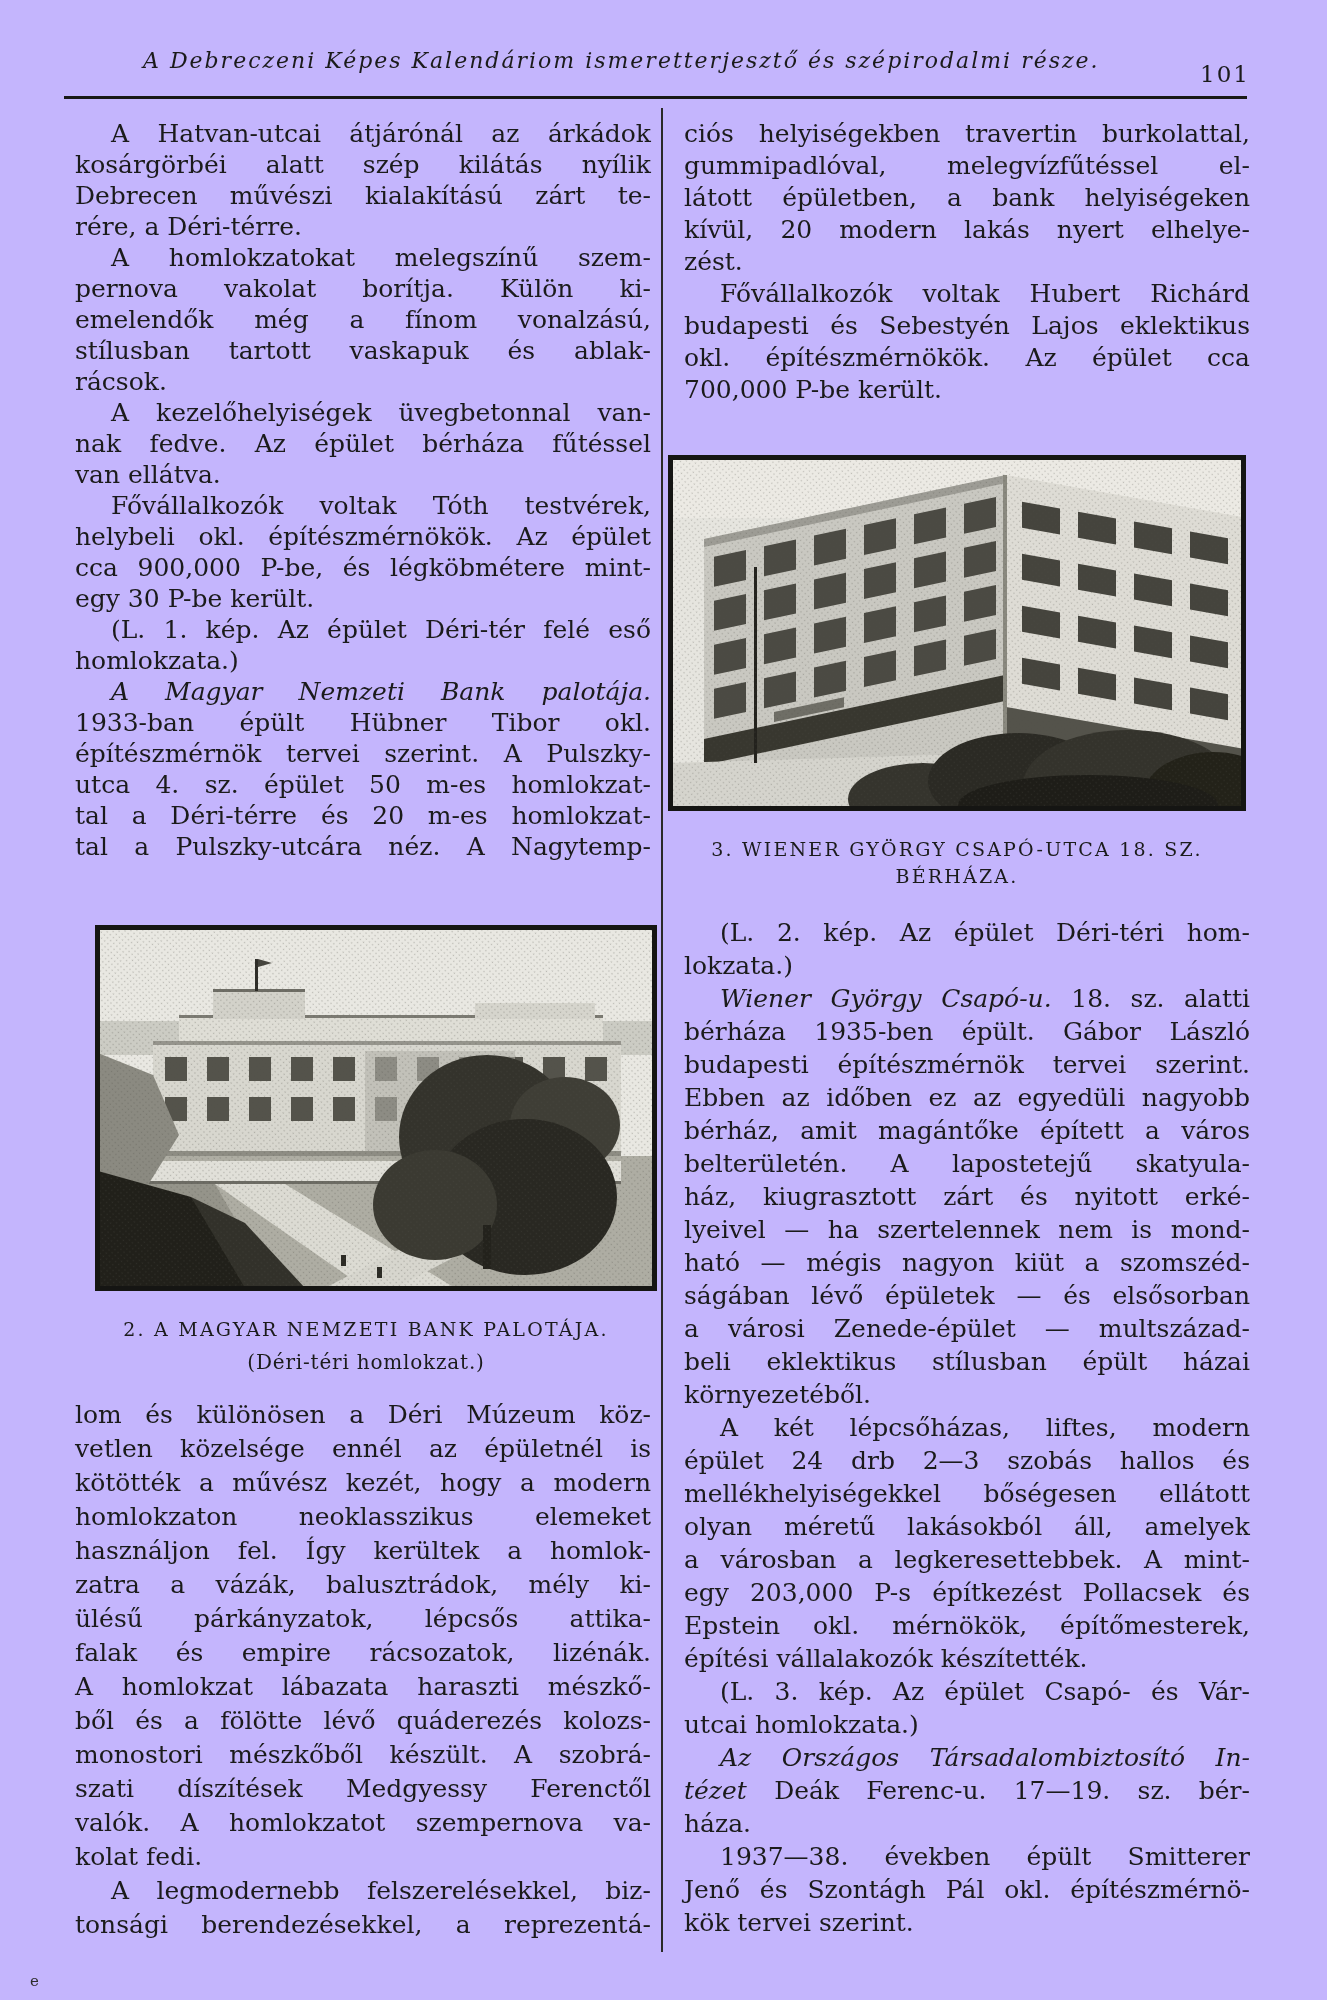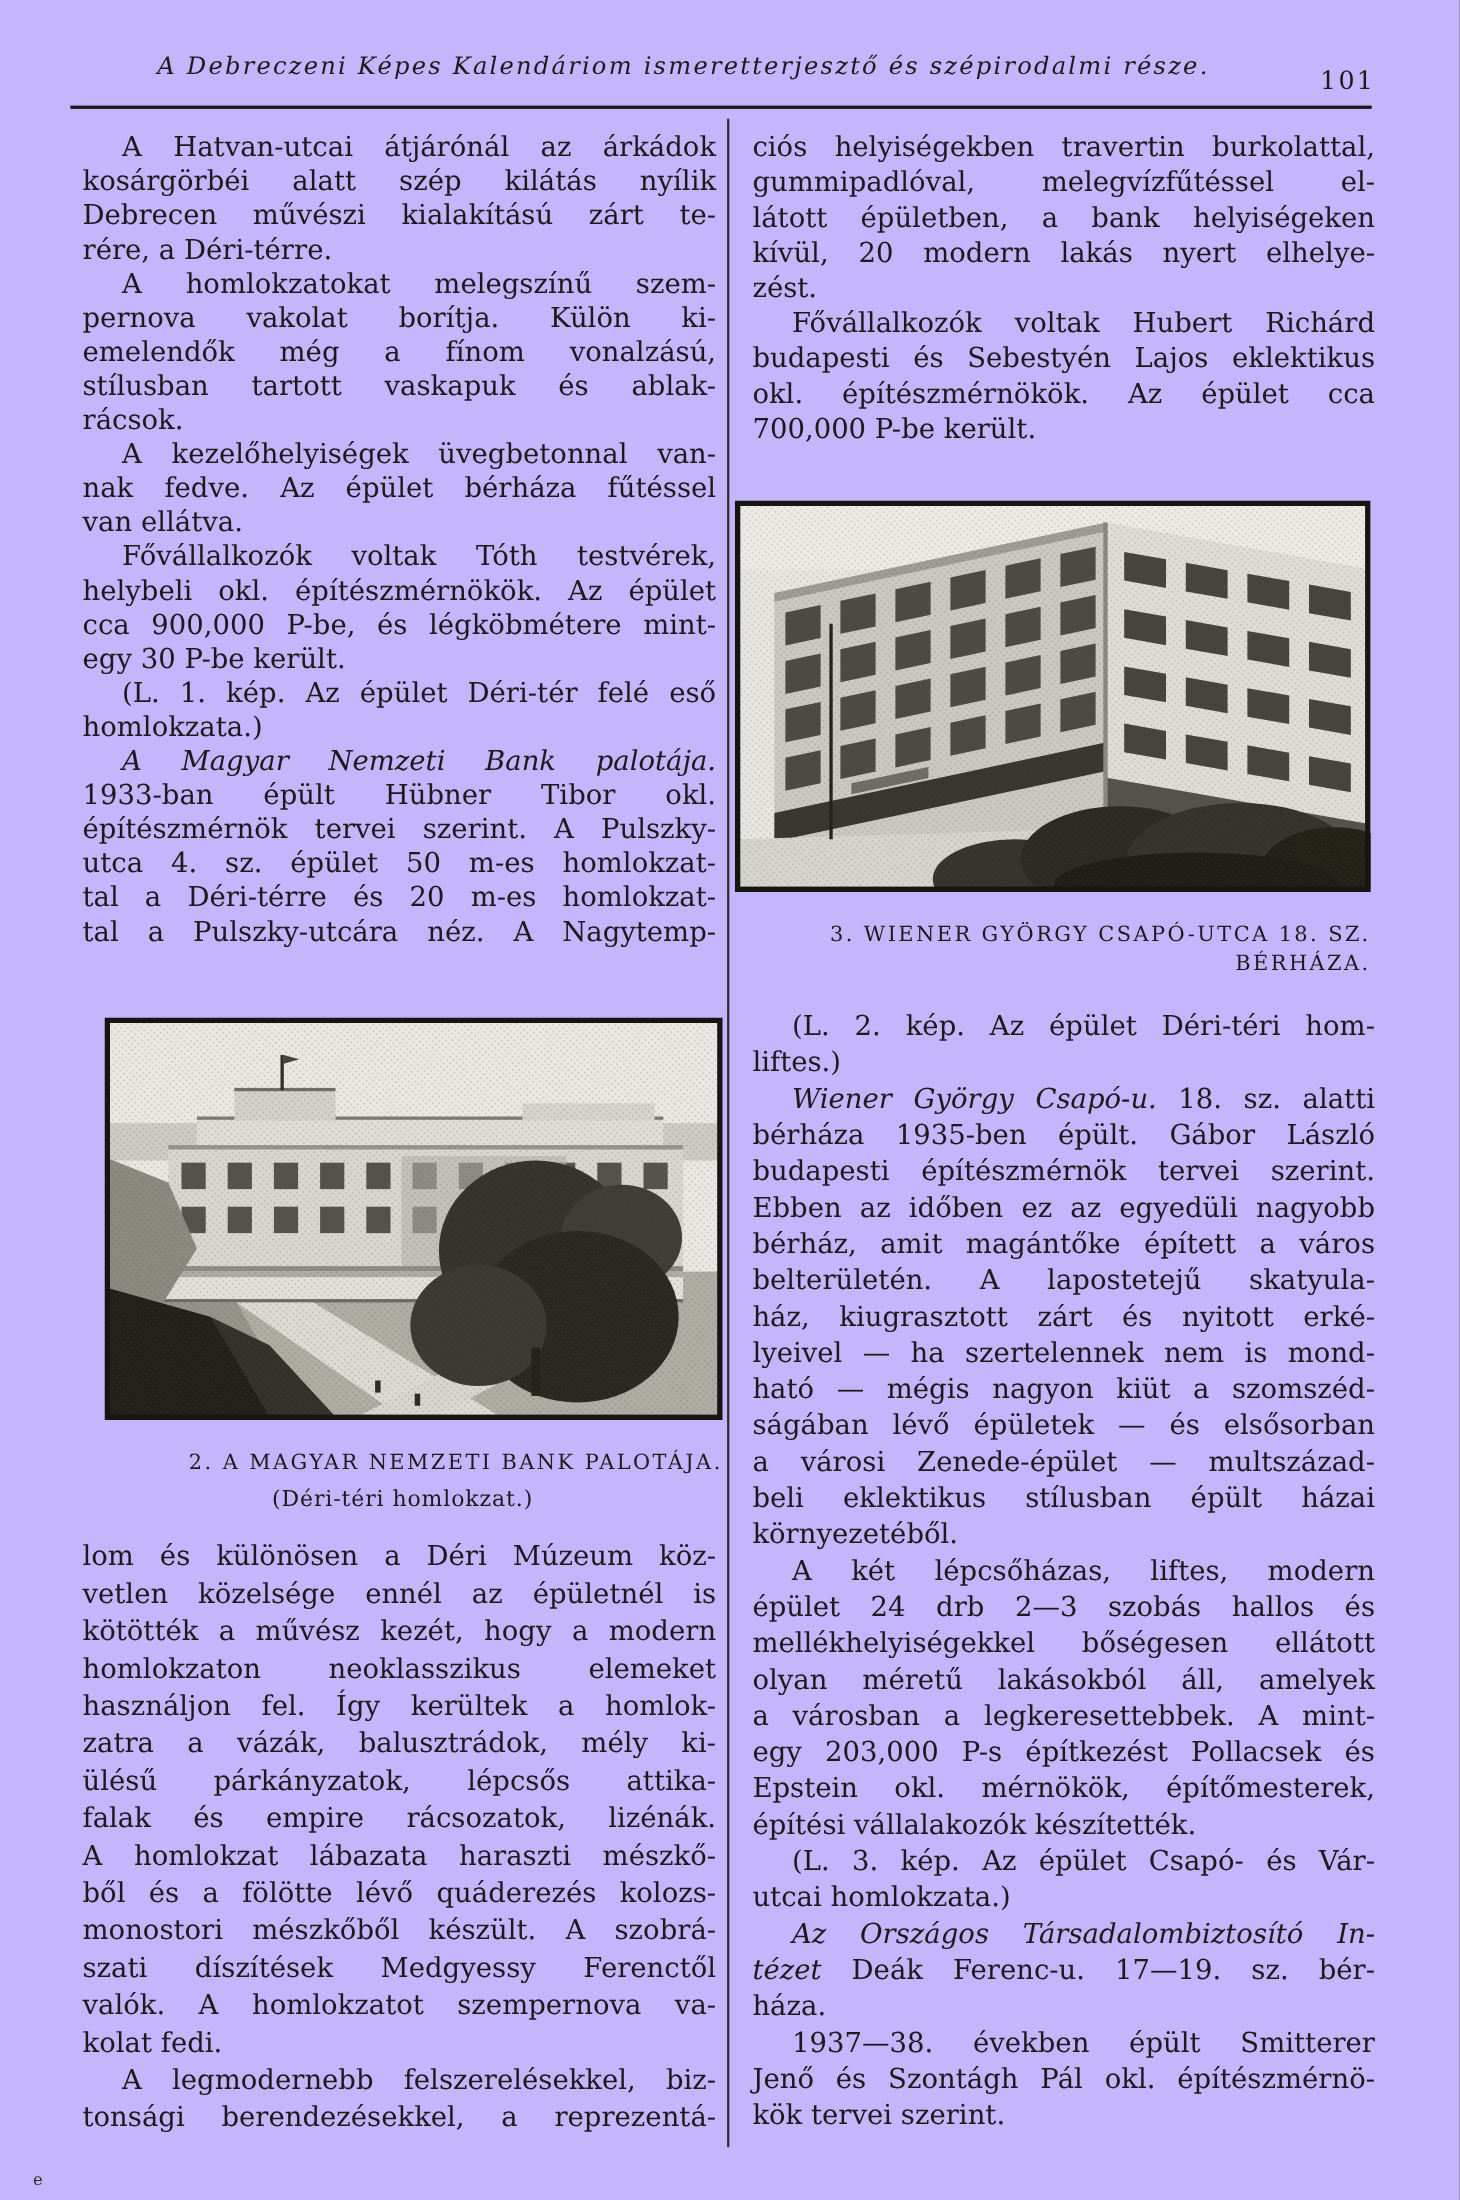--- a/index.html
+++ b/index.html
@@ -27,21 +27,21 @@
   .ln i{font-style:italic;}
   
   .fig{position:absolute;}
   #figure-wiener{left:668px;top:455px;width:578px;height:356px;}
   #figure-bank{left:95px;top:925px;width:562px;height:366px;}
   .fig svg{display:block;width:100%;height:100%;}
   
   .caption{position:absolute;text-align:center;}
   #caption-wiener{left:668px;top:836px;width:578px;}
   #caption-bank{left:75px;top:1316px;width:582px;}
-  .caption-line{font-size:19px;letter-spacing:2.2px;line-height:27px;text-align:right;}
+  .caption-line{font-size:19px;letter-spacing:2.2px;line-height:27px;}
   .caption-sub{font-size:20px;letter-spacing:0.8px;line-height:30px;margin-top:4px;}
   .artifact{position:absolute;left:30px;top:1972px;font-size:15px;color:#2e2e2b;}
 </style>
 </head>
 <body>
 
 <div class="page">
 
   <div class="hdr-title">A Debreczeni Képes Kalendáriom ismeretterjesztő és szépirodalmi része.</div>
   <div class="hdr-num">101</div>
@@ -119,21 +119,21 @@
         <div class="ln">kolat fedi.</div>
       </div>
       <div class="para ind">
         <div class="ln j">A legmodernebb felszerelésekkel, biz-</div>
         <div class="ln j">tonsági berendezésekkel, a reprezentá-</div>
       </div>
     </div>
   <div class="tcol" id="right-bottom">
       <div class="para ind">
         <div class="ln j">(L. 2. kép. Az épület Déri-téri hom-</div>
-        <div class="ln">liftes.)</div>
+        <div class="ln">lokzata.)</div>
       </div>
       <div class="para ind">
         <div class="ln j"><i>Wiener György Csapó-u.</i> 18. sz. alatti</div>
         <div class="ln j">bérháza 1935-ben épült. Gábor László</div>
         <div class="ln j">budapesti építészmérnök tervei szerint.</div>
         <div class="ln j">Ebben az időben ez az egyedüli nagyobb</div>
         <div class="ln j">bérház, amit magántőke épített a város</div>
         <div class="ln j">belterületén. A lapostetejű skatyula-</div>
         <div class="ln j">ház, kiugrasztott zárt és nyitott erké-</div>
         <div class="ln j">lyeivel — ha szertelennek nem is mond-</div>

